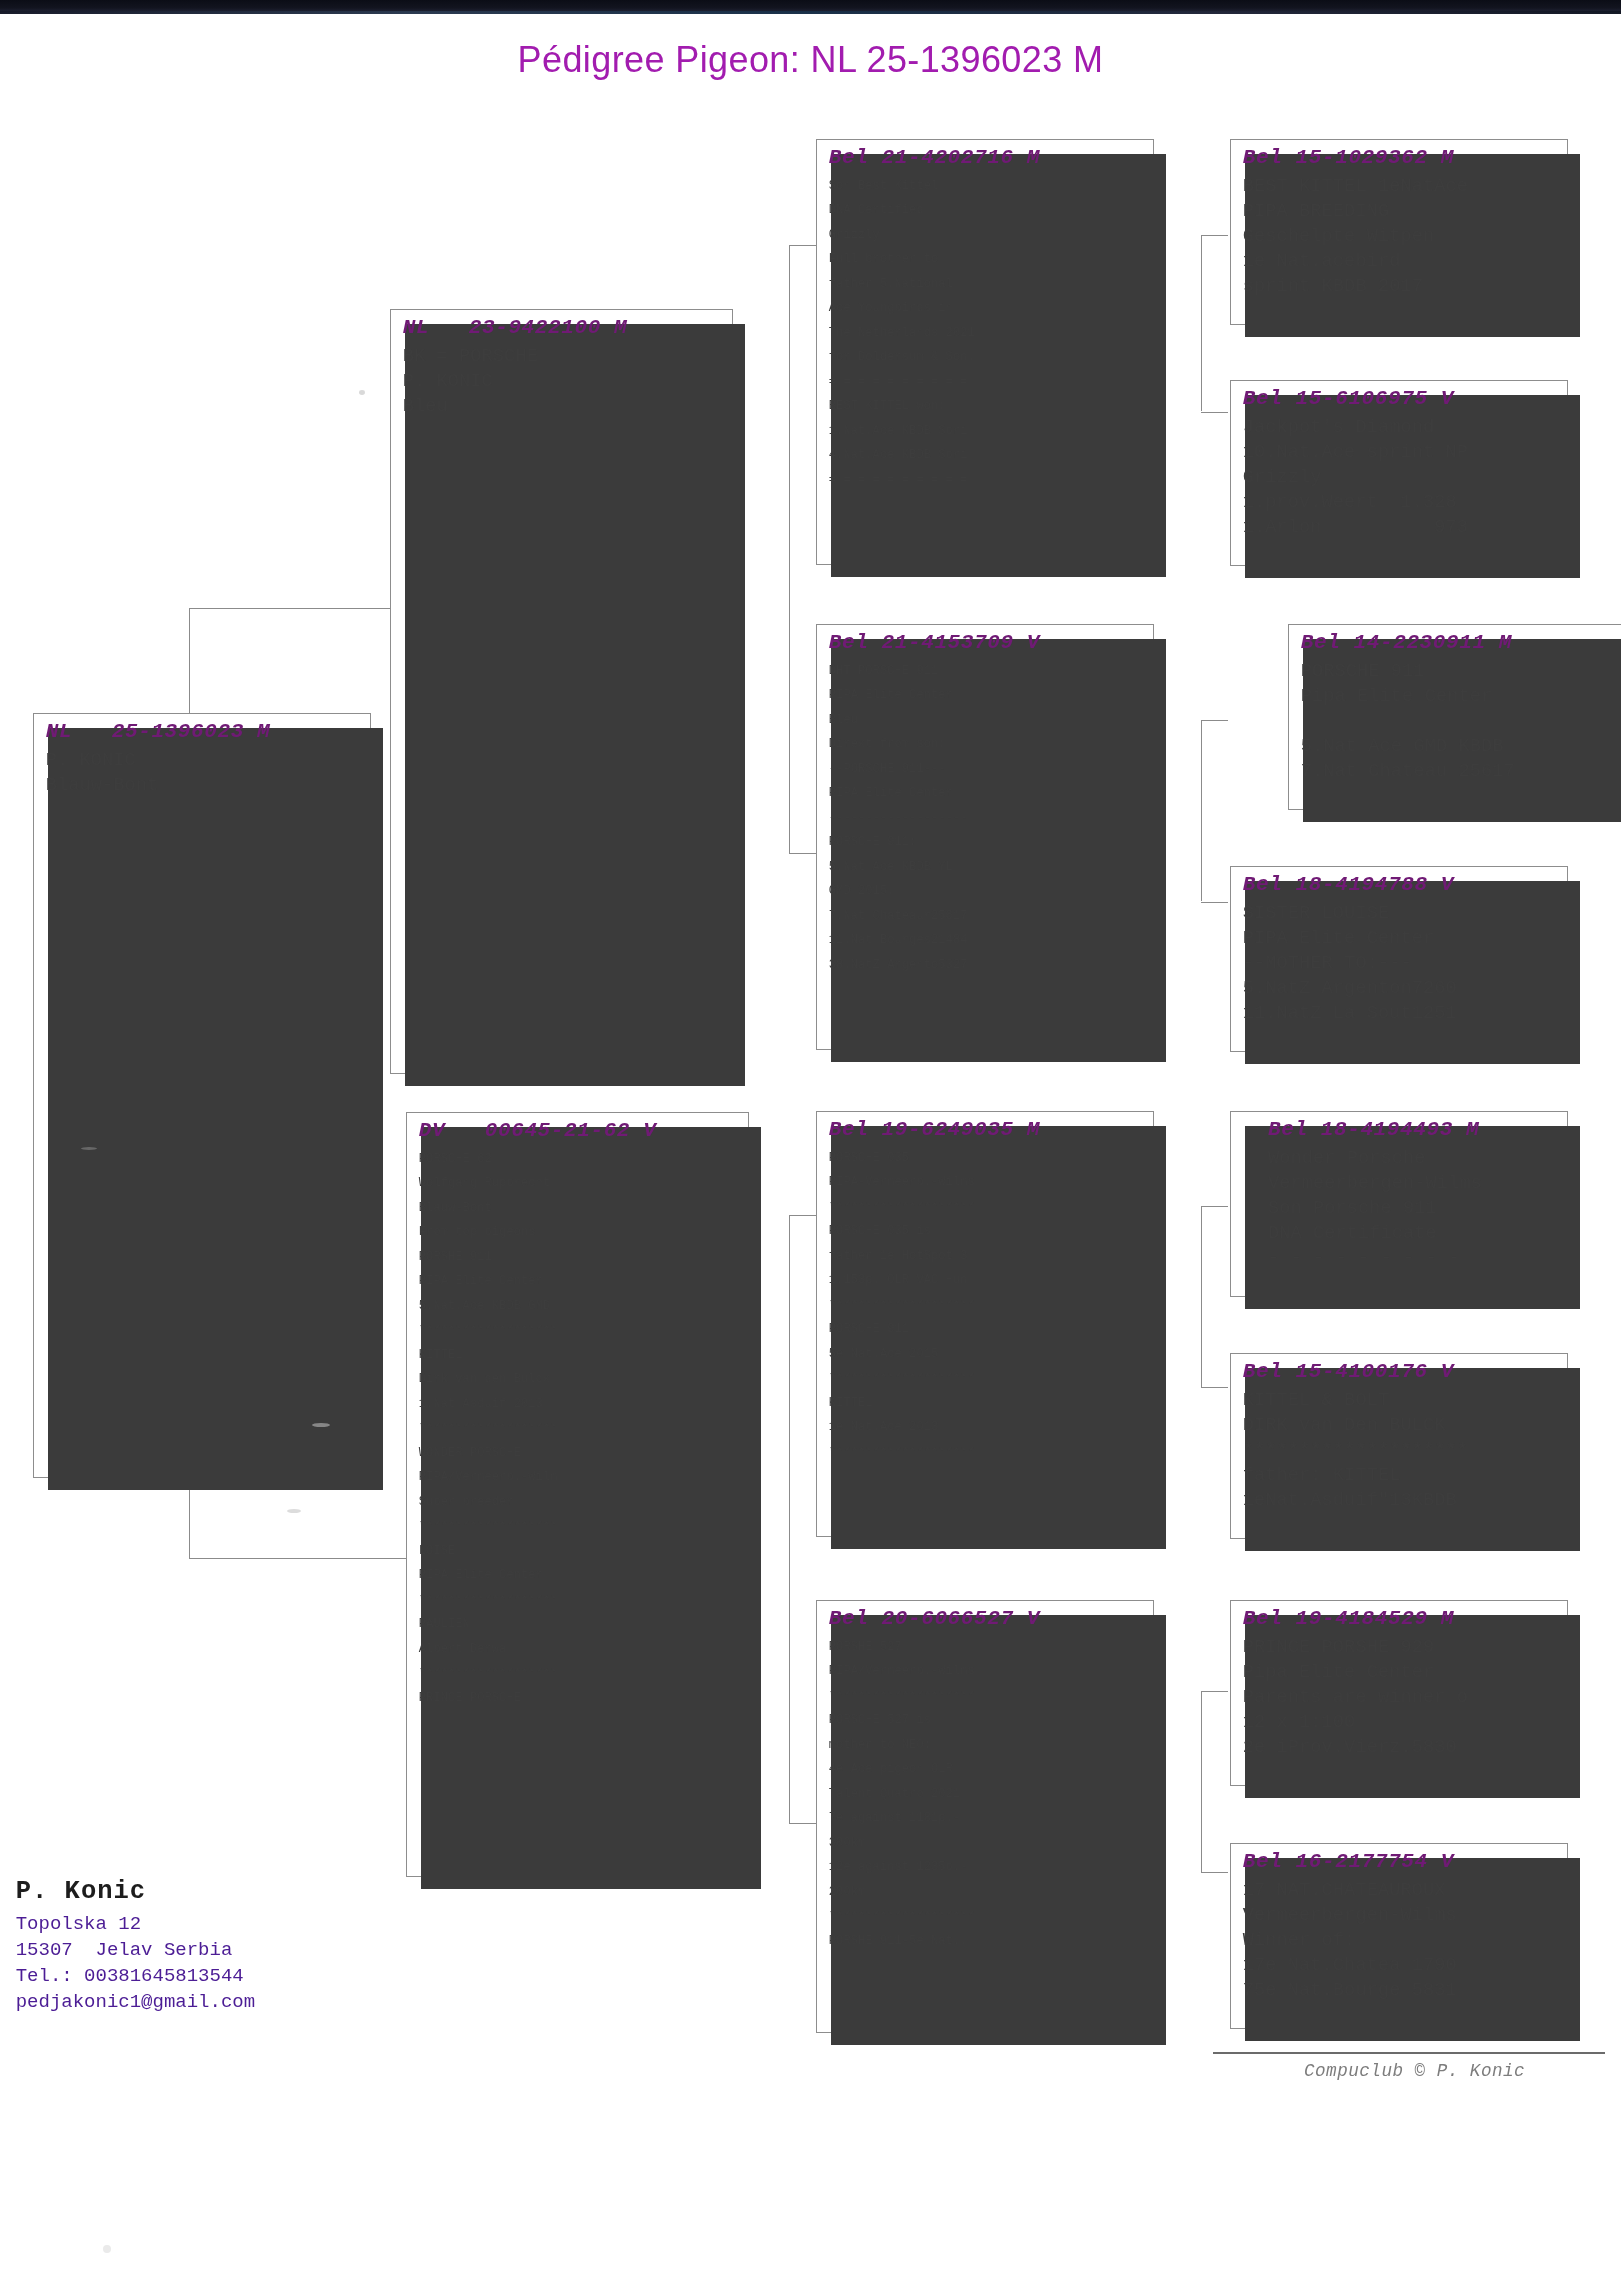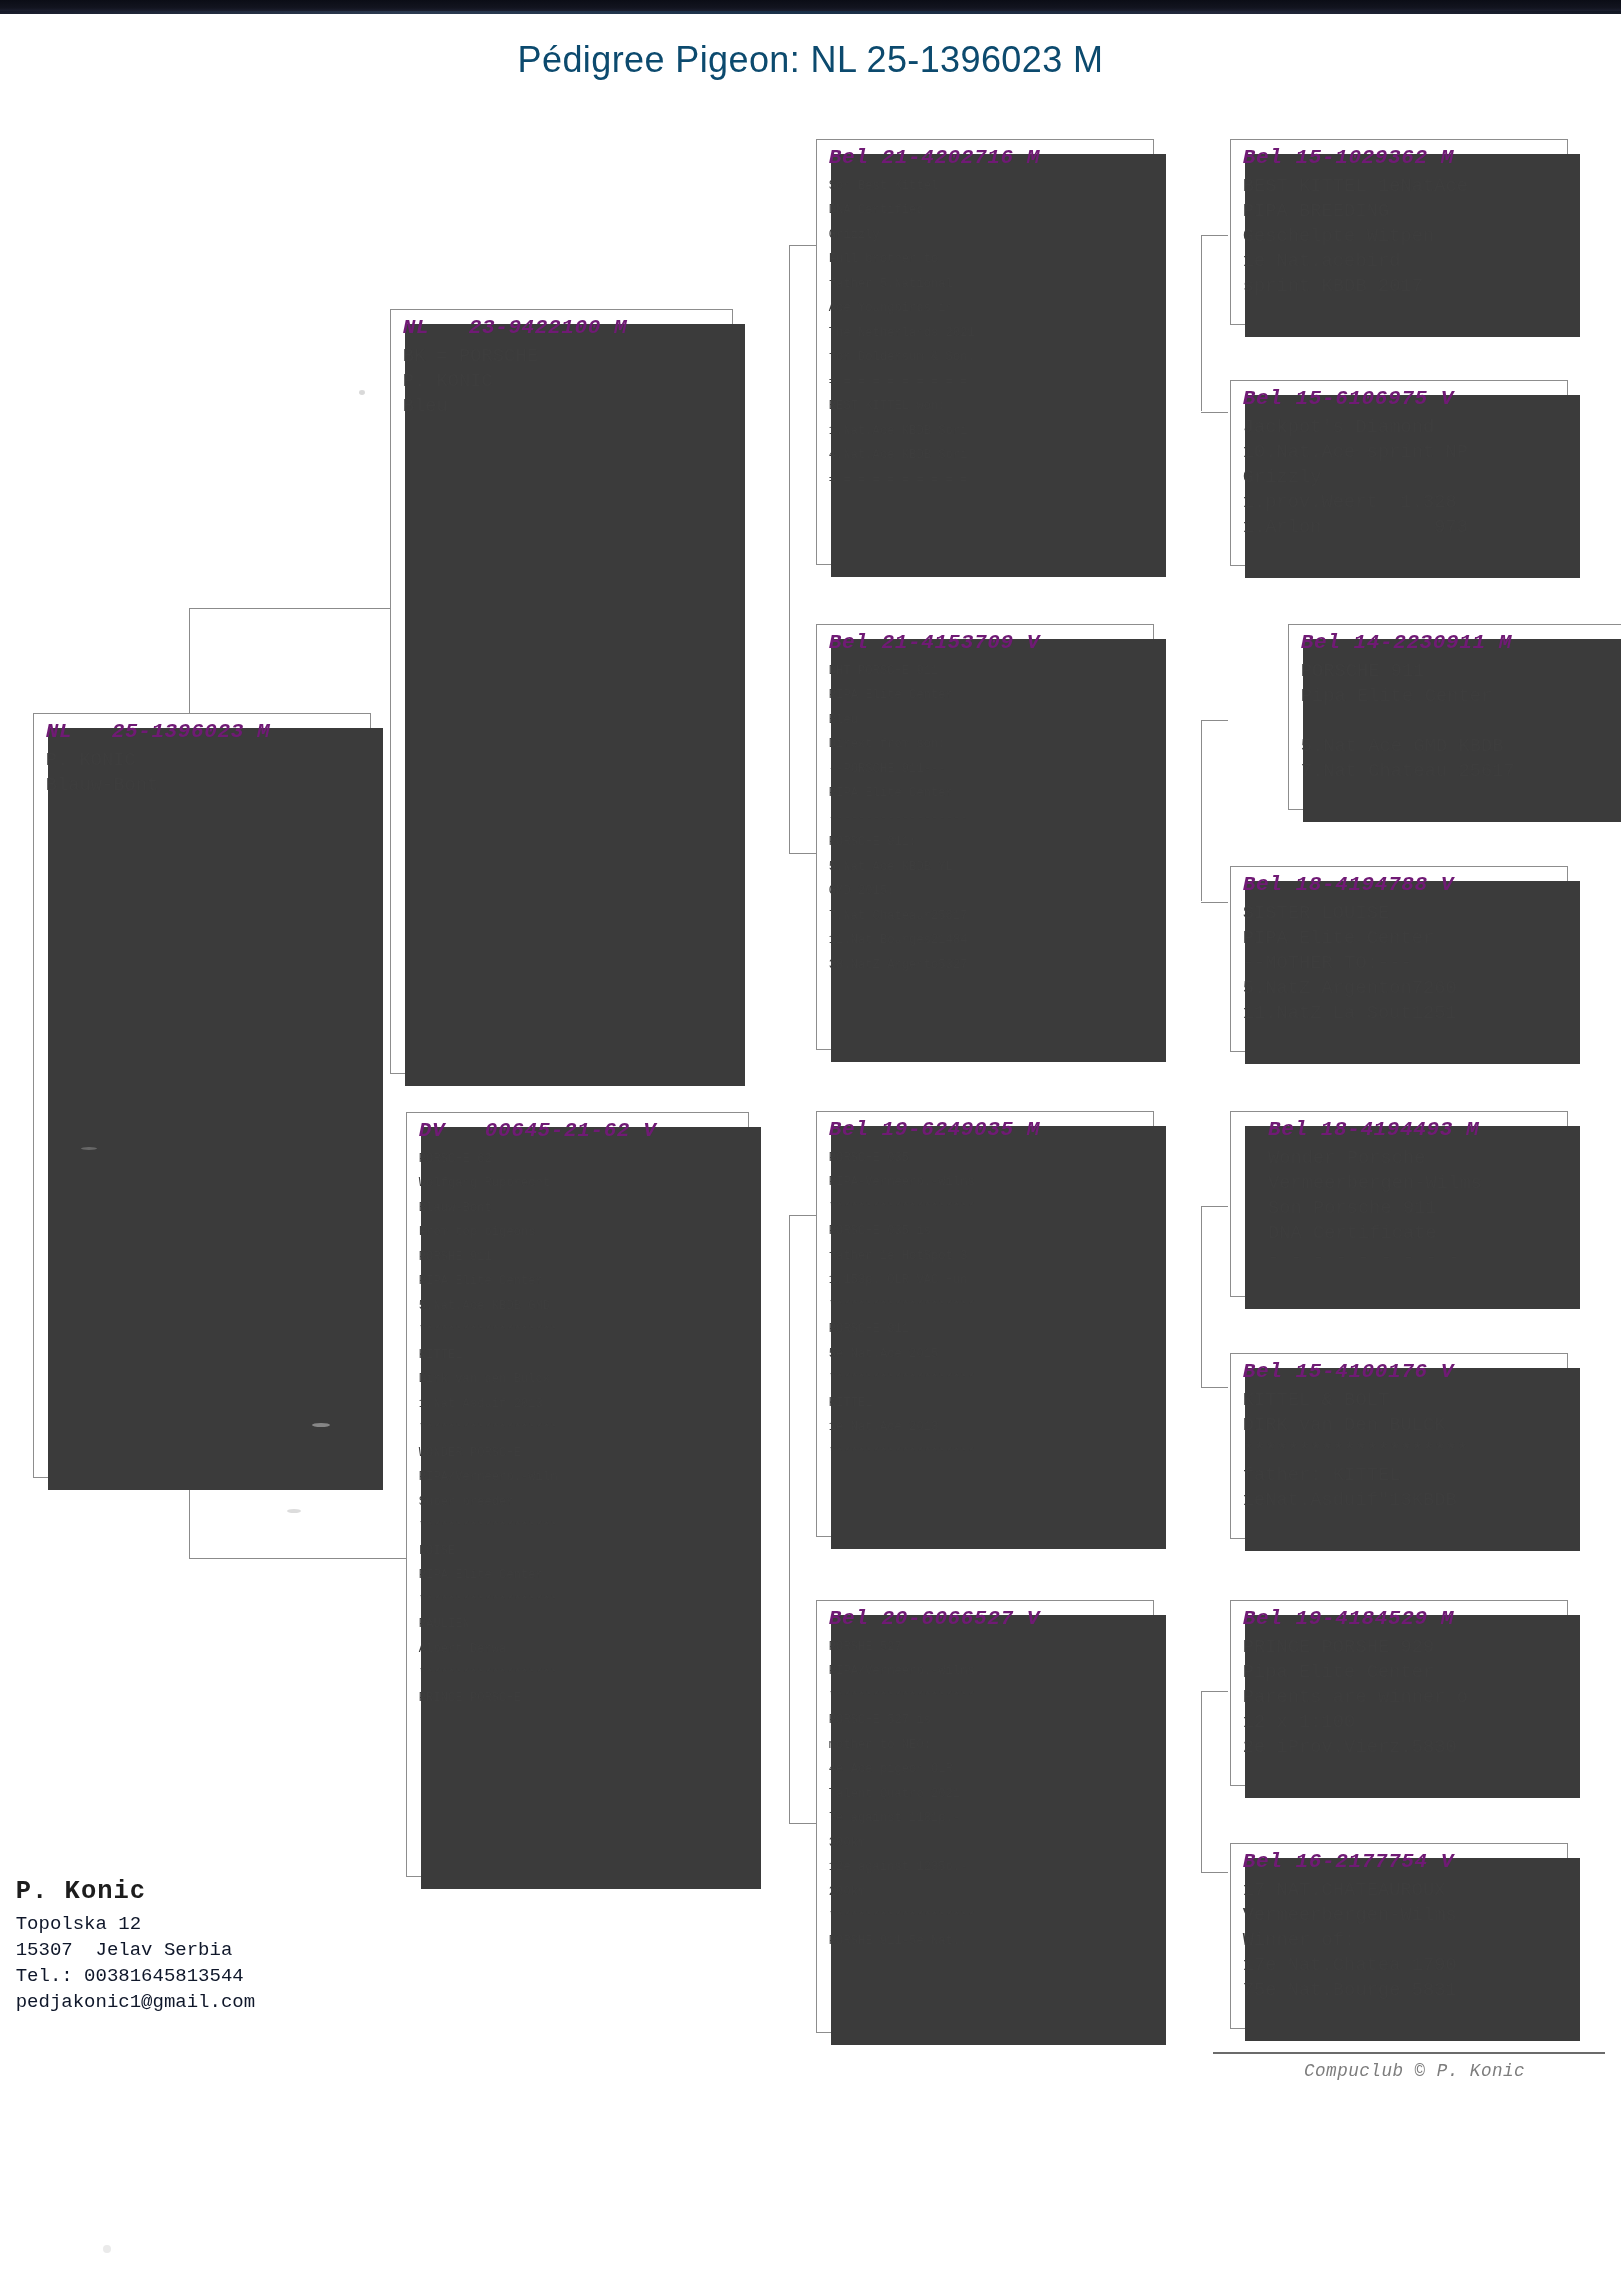--- a/index.html
+++ b/index.html
@@ -17,21 +17,21 @@
   }
   .scan-band::after{
     content:"";position:absolute;left:0;top:10.8px;width:100%;height:2.9px;
     background:linear-gradient(90deg,#141726,#2b3b52,#16304a,#202538,#0f1420);
     opacity:.85;
   }
   .page-title{
     position:absolute;left:0;top:39px;width:1621px;
     text-align:center;
     font-family:"Liberation Sans","DejaVu Sans",sans-serif;
-    font-size:36px;letter-spacing:0.4px;color:#0c4a6e;
+    font-size:36px;letter-spacing:0.4px;color:#a21caf;
     font-weight:400;
   }
 
   
   .card{
     position:absolute;
     background:#ffffff;
     border:1px solid #8d8d8d;
     box-sizing:border-box;
     padding:5.9px 9.8px 7.8px 11.8px;
@@ -68,21 +68,21 @@
   
   .owner{
     position:absolute;left:15.7px;top:1877px;width:470px;z-index:4;
   }
   .owner .name{
     font-family:"Liberation Mono","DejaVu Sans Mono",monospace;
     font-weight:bold;font-size:25.5px;letter-spacing:1px;color:#1d1d1d;
     margin-bottom:4.9px;
   }
   .owner .line{
-    font-size:19px;line-height:26px;color:#0f172a;white-space:pre;
+    font-size:19px;line-height:26px;color:#4c1d95;white-space:pre;
   }
   .footer-rule{
     position:absolute;left:1213px;top:2052px;width:392px;height:2px;
     background:#3a3a3a;opacity:.75;z-index:2;
   }
   .copyright{
     position:absolute;left:1304px;top:2061px;
     font-style:italic;font-size:17.6px;color:#7d7d7d;letter-spacing:0.5px;
     white-space:pre;z-index:4;
   }

